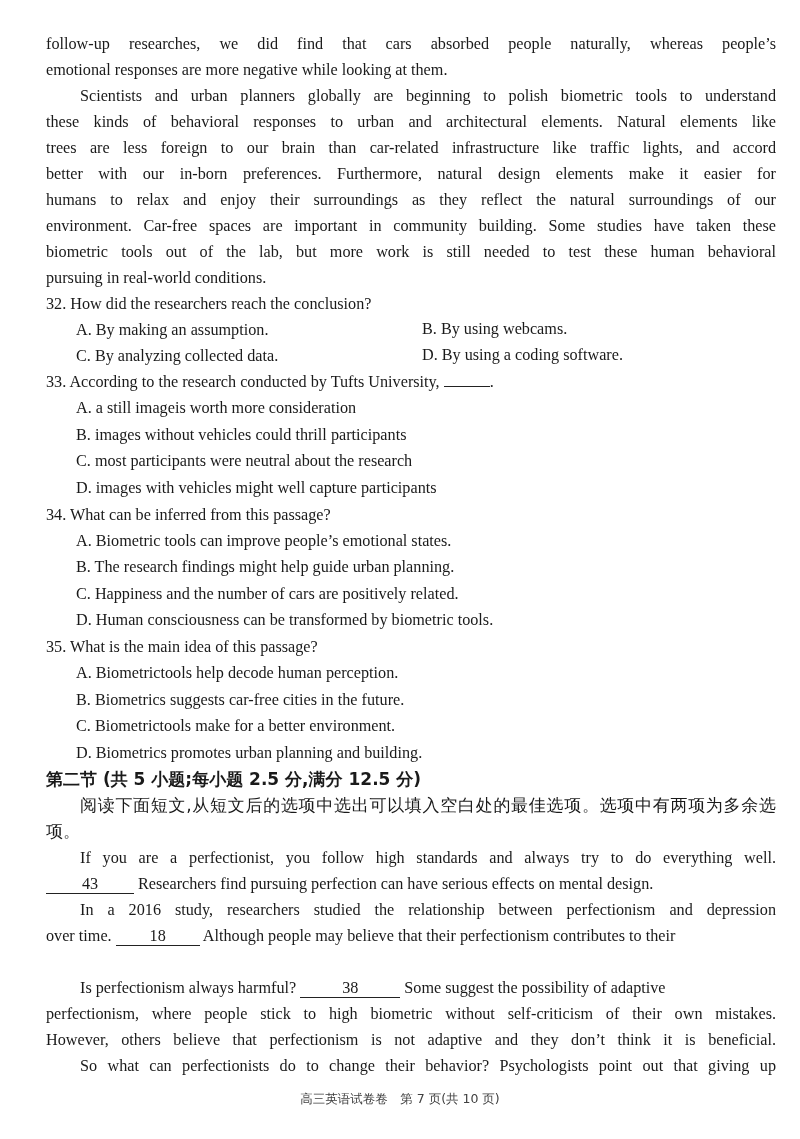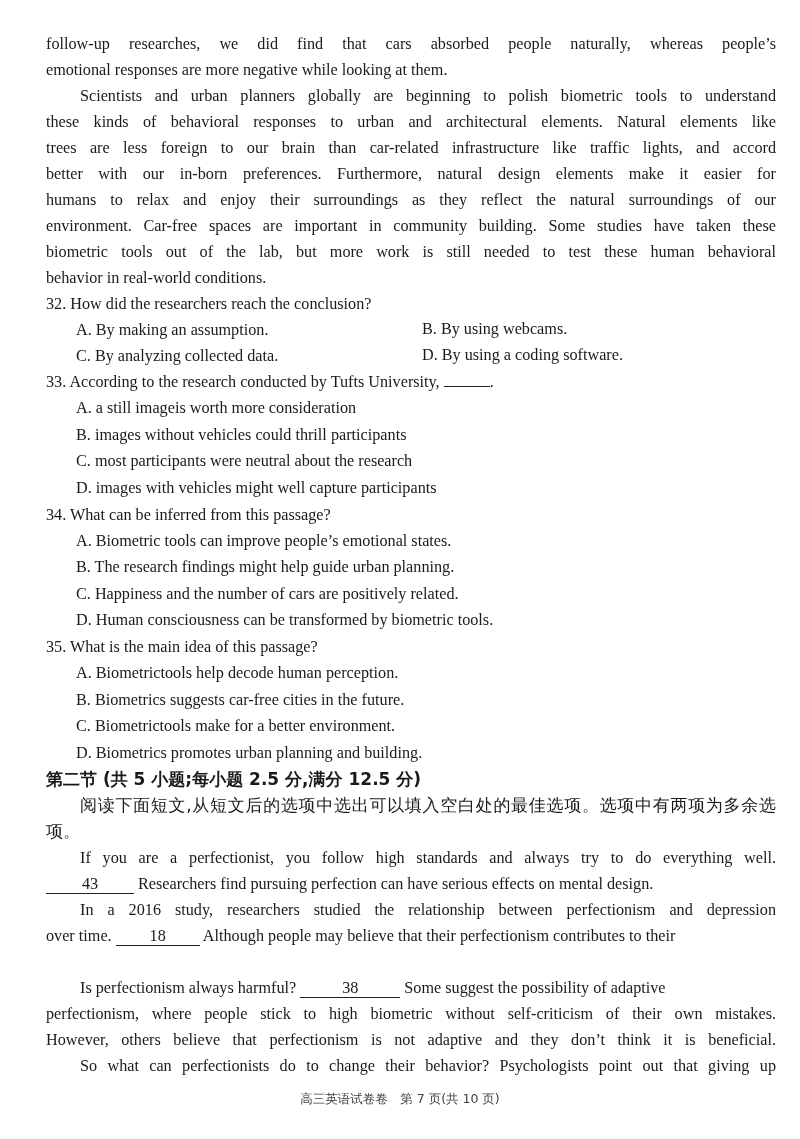--- a/index.html
+++ b/index.html
@@ -41,21 +41,21 @@
   <div class="ln just" style="top:34px">follow-up researches, we did find that cars absorbed people naturally, whereas people’s</div>
   <div class="ln" style="top:60px">emotional responses are more negative while looking at them.</div>
 
   <div class="ln ind just" style="top:86px">Scientists and urban planners globally are beginning to polish biometric tools to understand</div>
   <div class="ln just" style="top:112px">these kinds of behavioral responses to urban and architectural elements. Natural elements like</div>
   <div class="ln just" style="top:138px">trees are less foreign to our brain than car-related infrastructure like traffic lights, and accord</div>
   <div class="ln just" style="top:164px">better with our in-born preferences. Furthermore, natural design elements make it easier for</div>
   <div class="ln just" style="top:216px">environment. Car-free spaces are important in community building. Some studies have taken these</div>
   <div class="ln just" style="top:190px">humans to relax and enjoy their surroundings as they reflect the natural surroundings of our</div>
   <div class="ln just" style="top:242px">biometric tools out of the lab, but more work is still needed to test these human behavioral</div>
-  <div class="ln" style="top:268px">behavior in real-world conditions.</div>
+  <div class="ln" style="top:268px">pursuing in real-world conditions.</div>
 
   <div class="ln q" style="top:294px">
     <span>32.</span>
     <span>How did the researchers reach the conclusion?</span>
   </div>
   <div class="ln opt" style="top:320px">A. By making an assumption.</div>
   <div class="ln opt2" style="top:319px">B. By using webcams.</div>
   <div class="ln opt" style="top:346px">C. By analyzing collected data.</div>
   <div class="ln opt2" style="top:345px">D. By using a coding software.</div>
 

